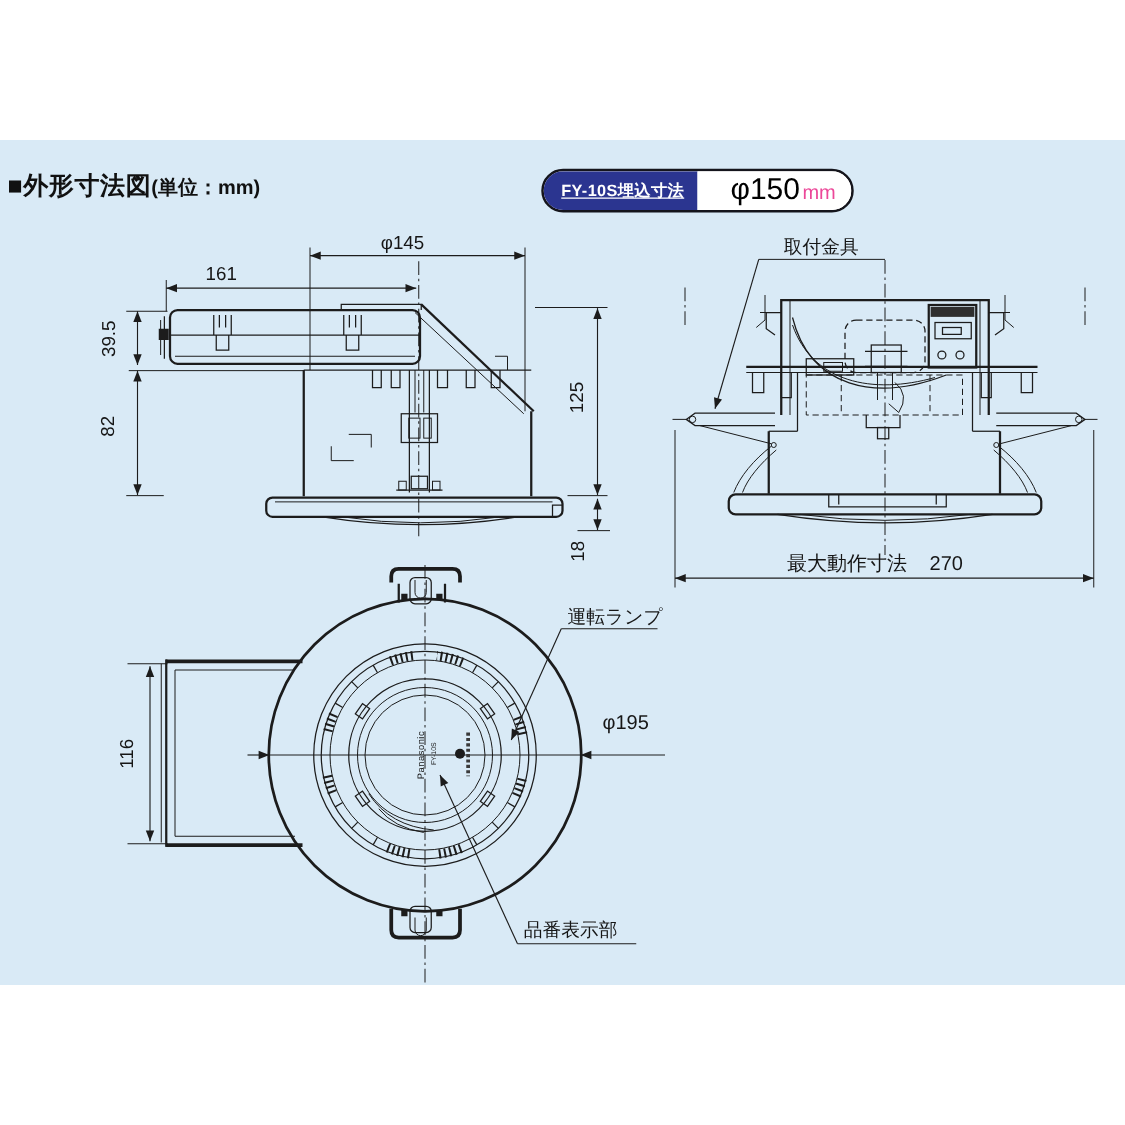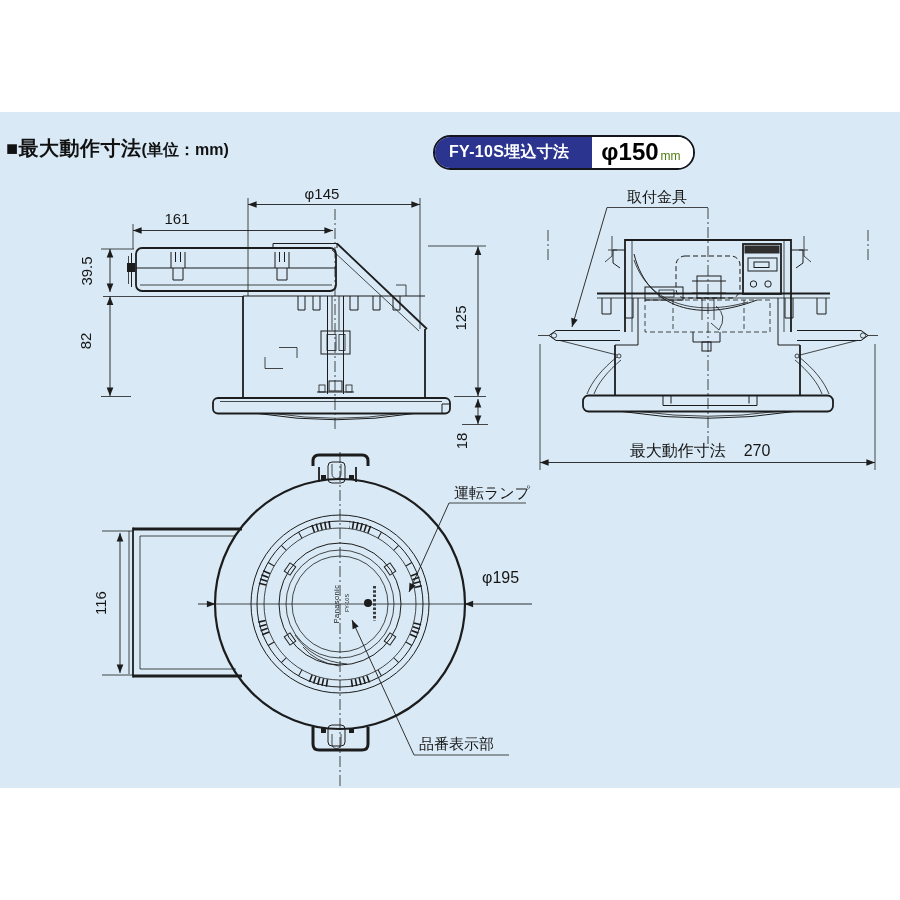--- a/index.html
+++ b/index.html
@@ -6,27 +6,27 @@
   body { width:900px; height:900px; position:relative; overflow:hidden;
          font-family:"Liberation Sans", sans-serif; }
   .band { position:absolute; left:0; top:112px; width:900px; height:676px;
           background:#d9eaf6; }
   .title { position:absolute; left:6px; top:135px; color:#111; white-space:nowrap; }
   .title-main { font-size:20px; font-weight:bold; letter-spacing:0.5px; }
   .title-unit { font-size:16px; font-weight:bold; }
   .badge { position:absolute; left:433px; top:135px; height:31px;
            border:2px solid #15151c; border-radius:18px; background:#fff;
            display:flex; align-items:stretch; overflow:hidden; }
-  .badge-left { background:#2b3590; color:#fff; font-weight:bold; font-size:16px;
-                display:flex; align-items:center; padding:0 23px 0 14px;
-                white-space:nowrap; letter-spacing:0.3px; }
+  .badge-left { background:#2b3590; color:#fff; font-weight:bold; font-size:13px;
+                display:flex; align-items:center; padding:0 11px 0 14px;
+                white-space:nowrap; letter-spacing:0.3px;text-decoration:underline; }
   .badge-right { display:flex; align-items:baseline; padding:0 12px 0 9px;
                  background:#fff; }
-  .badge-val { font-size:24px; font-weight:bold; color:#000; line-height:29px; }
-  .badge-unit { font-size:12px; color:#4d7c0f; margin-left:2px; }
+  .badge-val { font-size:24px; font-weight:normal; color:#000; line-height:29px;margin-left:17px; }
+  .badge-unit { font-size:16px; color:#ec4899; margin-left:2px; }
   svg { position:absolute; left:0; top:0; }
   .s1 { stroke:#1c1c1c; stroke-width:1; fill:none; }
   .s0 { stroke-width:0.8; }
   .s2 { stroke-width:1.8; }
   .s25 { stroke-width:2.2; }
   .s3 { stroke-width:3; }
   .dsh { stroke-dasharray:5 3; }
   .cl { stroke:#1c1c1c; stroke-width:0.8; fill:none; stroke-dasharray:11 3 2 3; }
   .dim { stroke:#1c1c1c; stroke-width:0.9; fill:none;
          marker-start:url(#ar); marker-end:url(#ar); }
@@ -37,21 +37,21 @@
   .t16 { font-size:16px; }
   .t7 { font-size:7.5px; letter-spacing:0.4px; }
   .t5 { font-size:5.5px; }
 </style>
 </head>
 <body>
 
 <div class="band"></div>
 
 <div class="title">
-  <span class="title-main">■最大動作寸法</span><span class="title-unit">(単位：mm)</span>
+  <span class="title-main">■外形寸法図</span><span class="title-unit">(単位：mm)</span>
 </div>
 
 <div class="badge">
   <span class="badge-left">FY-10S埋込寸法</span>
   <span class="badge-right">
     <span class="badge-val">φ150</span>
     <span class="badge-unit">mm</span>
   </span>
 </div>
 

